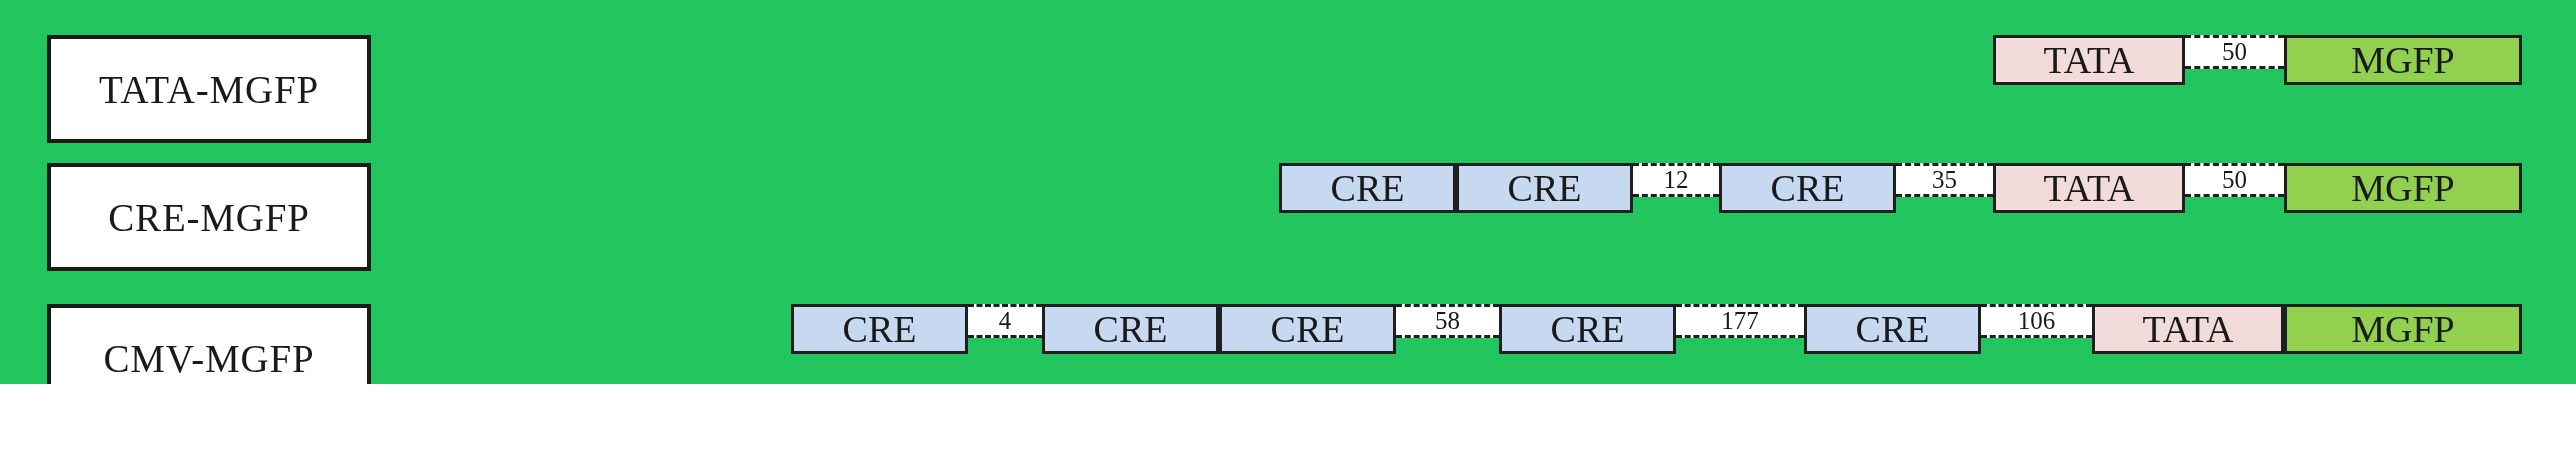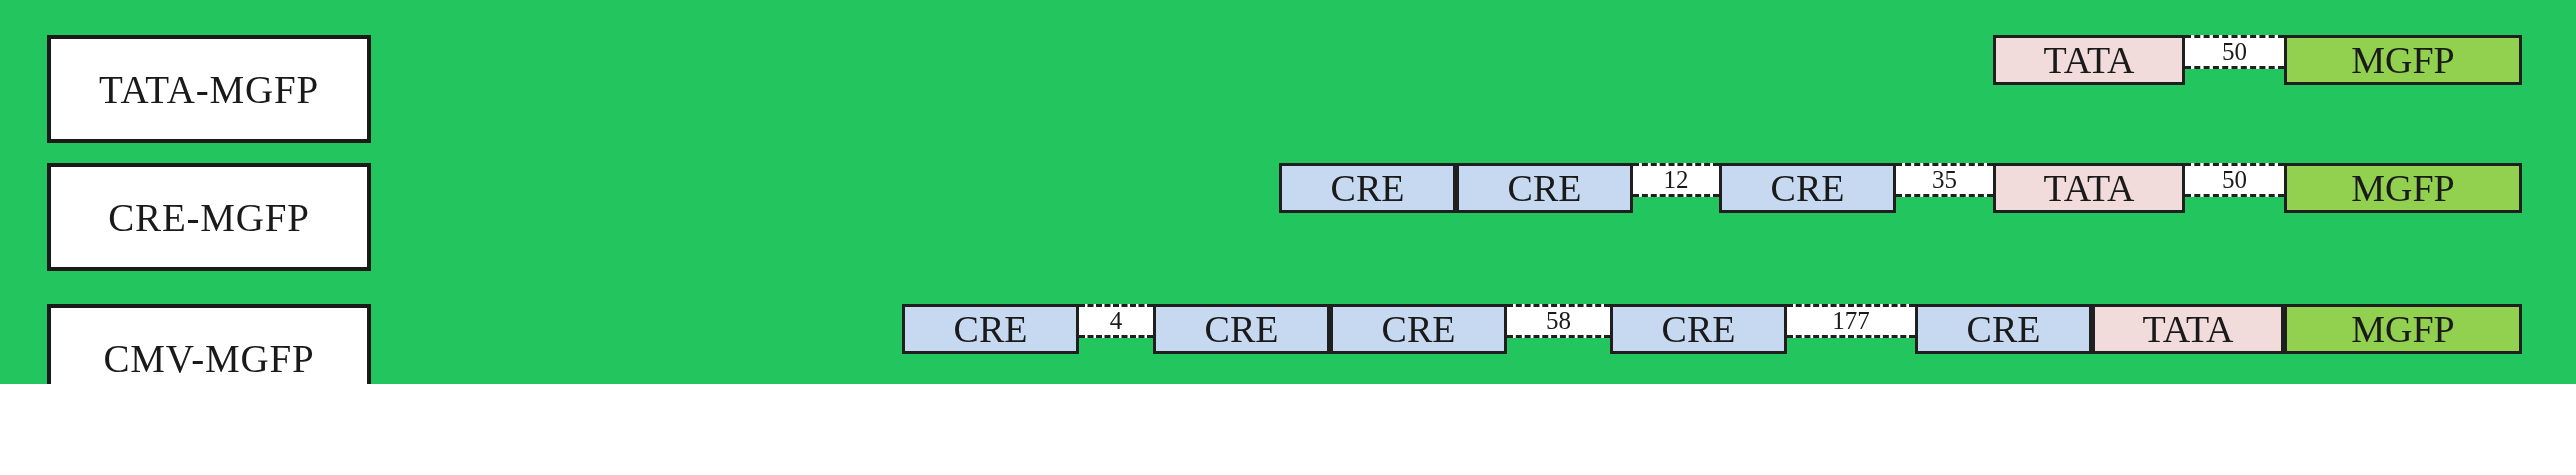--- a/index.html
+++ b/index.html
@@ -84,17 +84,18 @@
     </div>
   <div class="track row-top-2">
       <div class="seg element" style="background: rgb(198, 217, 240); border-color: rgb(31, 31, 31); width: 177px;">CRE</div>
       <div class="seg spacer" style="width: 74px;">4</div>
       <div class="seg element" style="background: rgb(198, 217, 240); border-color: rgb(31, 31, 31); width: 177px;">CRE</div>
       <div class="seg element" style="background: rgb(198, 217, 240); border-color: rgb(31, 31, 31); width: 177px;">CRE</div>
       <div class="seg spacer" style="width: 103px;">58</div>
       <div class="seg element" style="background: rgb(198, 217, 240); border-color: rgb(31, 31, 31); width: 177px;">CRE</div>
       <div class="seg spacer" style="width: 128px;">177</div>
       <div class="seg element" style="background: rgb(198, 217, 240); border-color: rgb(31, 31, 31); width: 177px;">CRE</div>
+      <div class="seg spacer" style="width: 111px;">106</div>
       <div class="seg element" style="background: rgb(242, 220, 219); border-color: rgb(31, 31, 31); width: 192px;">TATA</div>
       <div class="seg element" style="background: rgb(146, 208, 80); border-color: rgb(31, 31, 31); width: 238px;">MGFP</div>
     </div>
 </div>
 
 
 </body></html>

